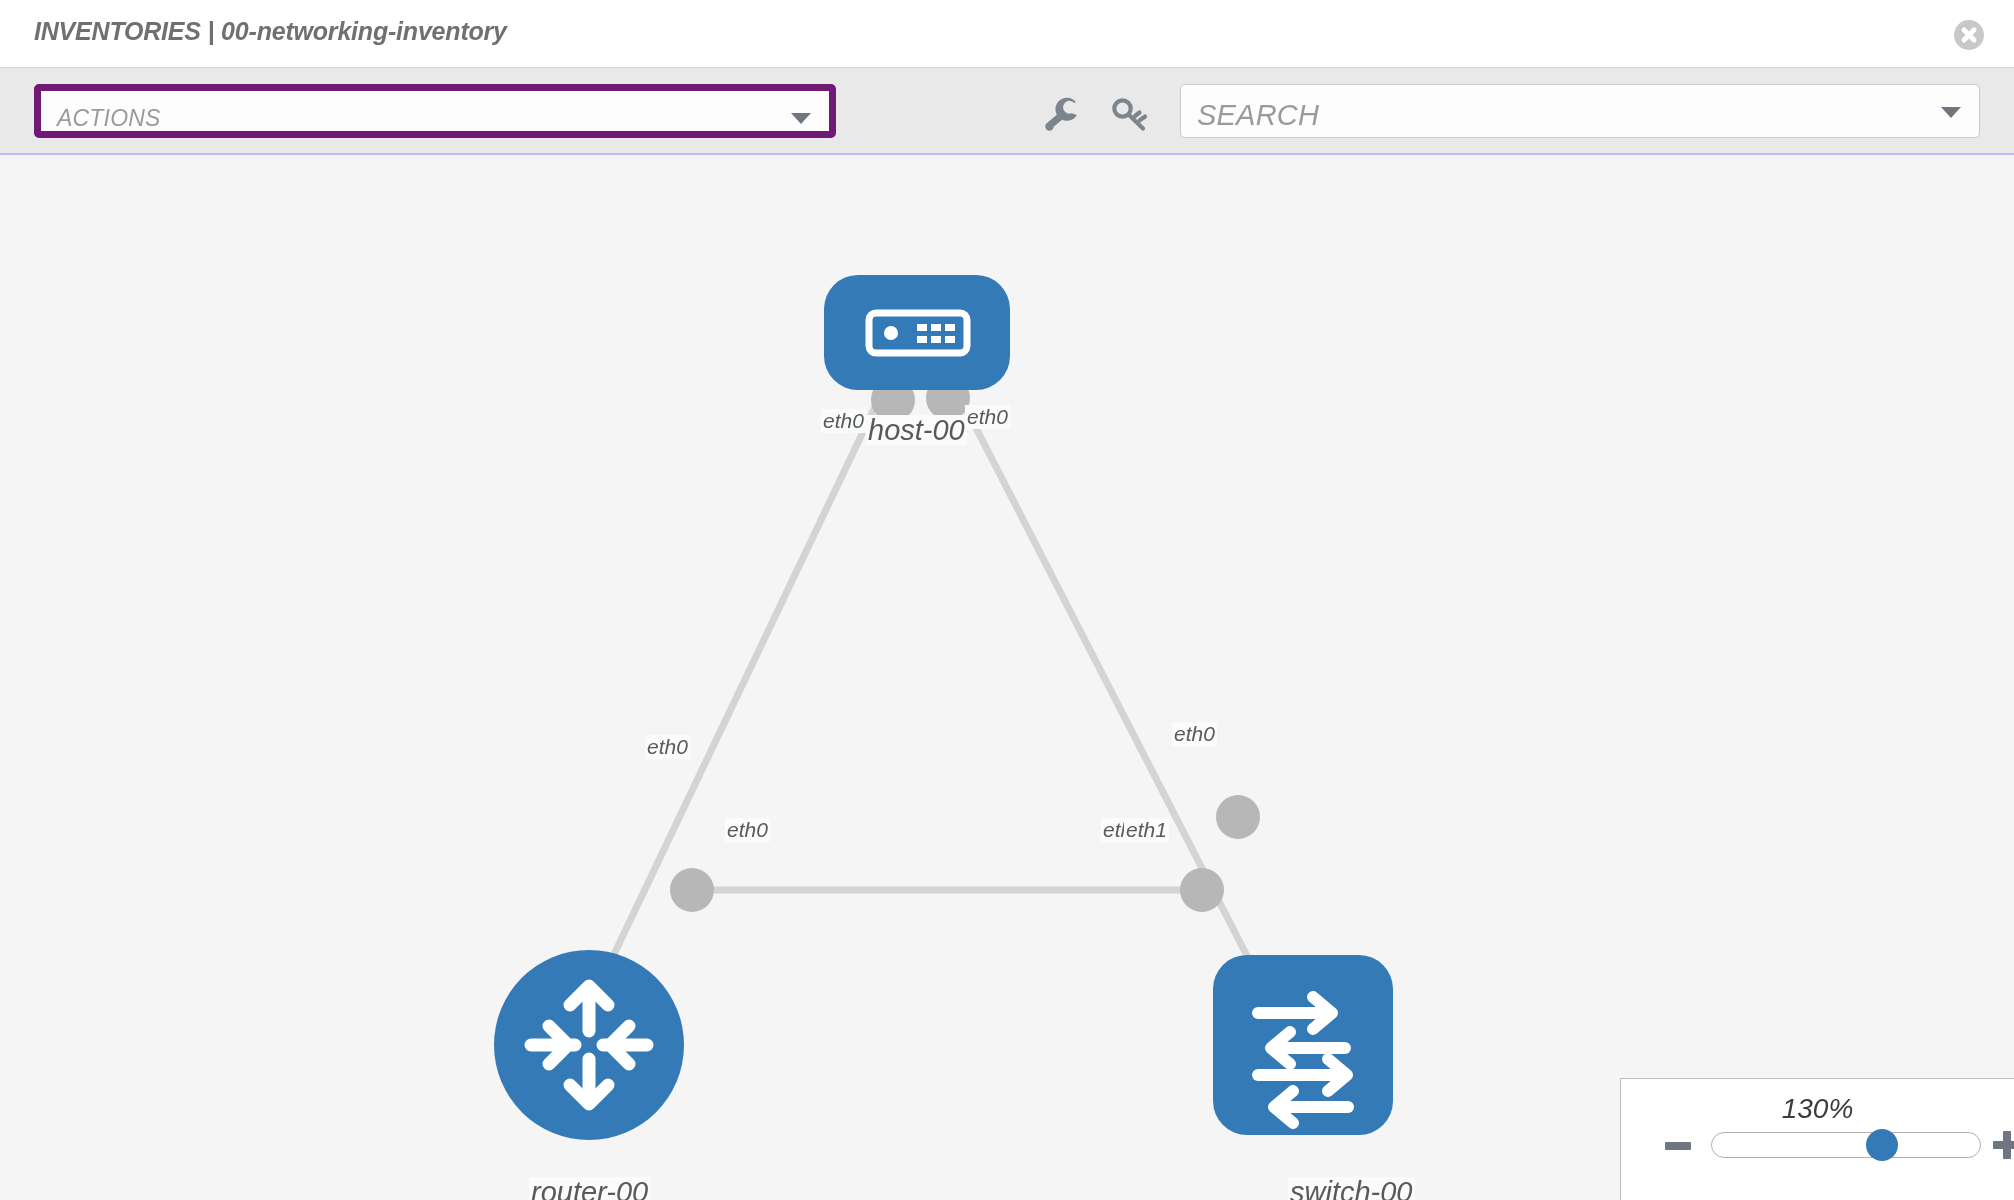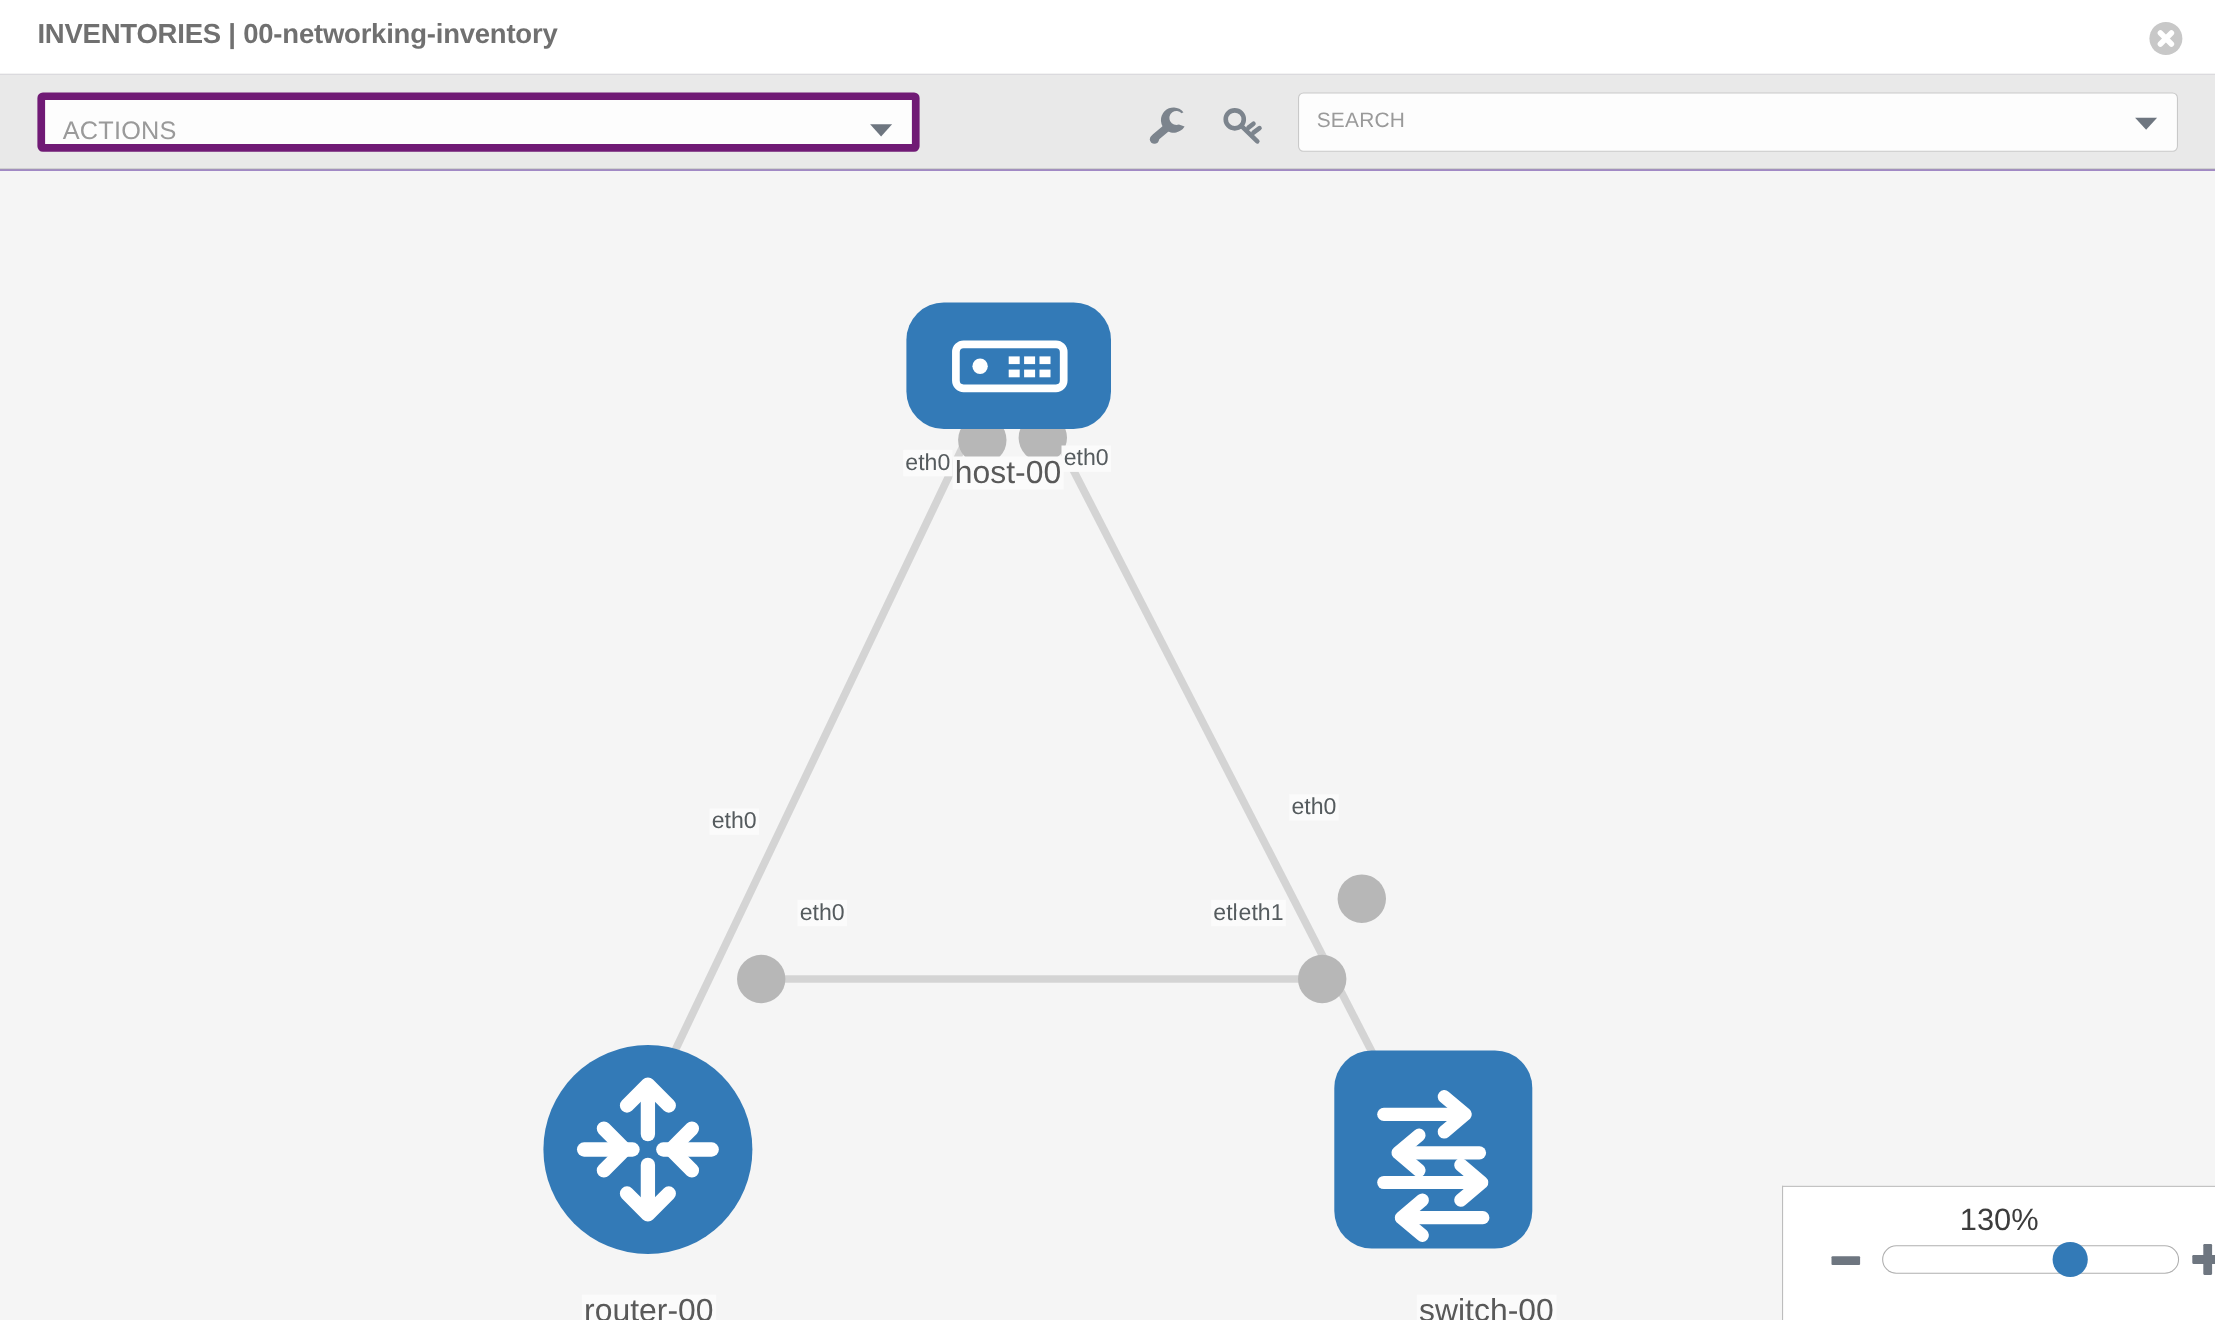--- a/index.html
+++ b/index.html
@@ -2,21 +2,21 @@
 <html><head>
 <meta charset="utf-8">
 <style>
   * { box-sizing: border-box; margin: 0; padding: 0; }
   html, body {
     width: 2014px; height: 1200px;
     font-family: "Liberation Sans", sans-serif;
     background: #f5f5f5;
     overflow: hidden;
   }
-  #app { position: relative; width: 2014px; height: 1200px; background: #4c1d95; }
+  #app { position: relative; width: 2014px; height: 1200px; background: #c4b5fd; font-style: italic; }
 
   
   .header {
     position: absolute; left: 0; top: 0; width: 2014px; height: 68px;
     background: #ffffff; border-bottom: 1px solid #d7d7d7;
   }
   .header-title {
     position: absolute; left: 34px; top: 17px;
     font-size: 25px; font-weight: bold; color: #707070;
     letter-spacing: -0.2px; white-space: nowrap;
@@ -57,21 +57,21 @@
   .icon-key    { left: 1108px; }
 
   .search-select {
     position: absolute; left: 1180px; top: 84px;
     width: 800px; height: 54px;
     background: #fdfdfd; border: 1px solid #c9c9c9; border-radius: 5px;
     cursor: text;
   }
   .search-label {
     position: absolute; left: 16px; top: 14px;
-    font-size: 19px; color: #9a9a9a; letter-spacing: 0.2px;
+    font-size: 29px; color: #9a9a9a; letter-spacing: 0.2px;
   }
 
   
   .canvas {
     position: absolute; left: 0; top: 155px;
     width: 2014px; height: 1045px; background: #f5f5f5;
     overflow: hidden;
   }
   .graph-svg { position: absolute; left: 0; top: 0; }
 

